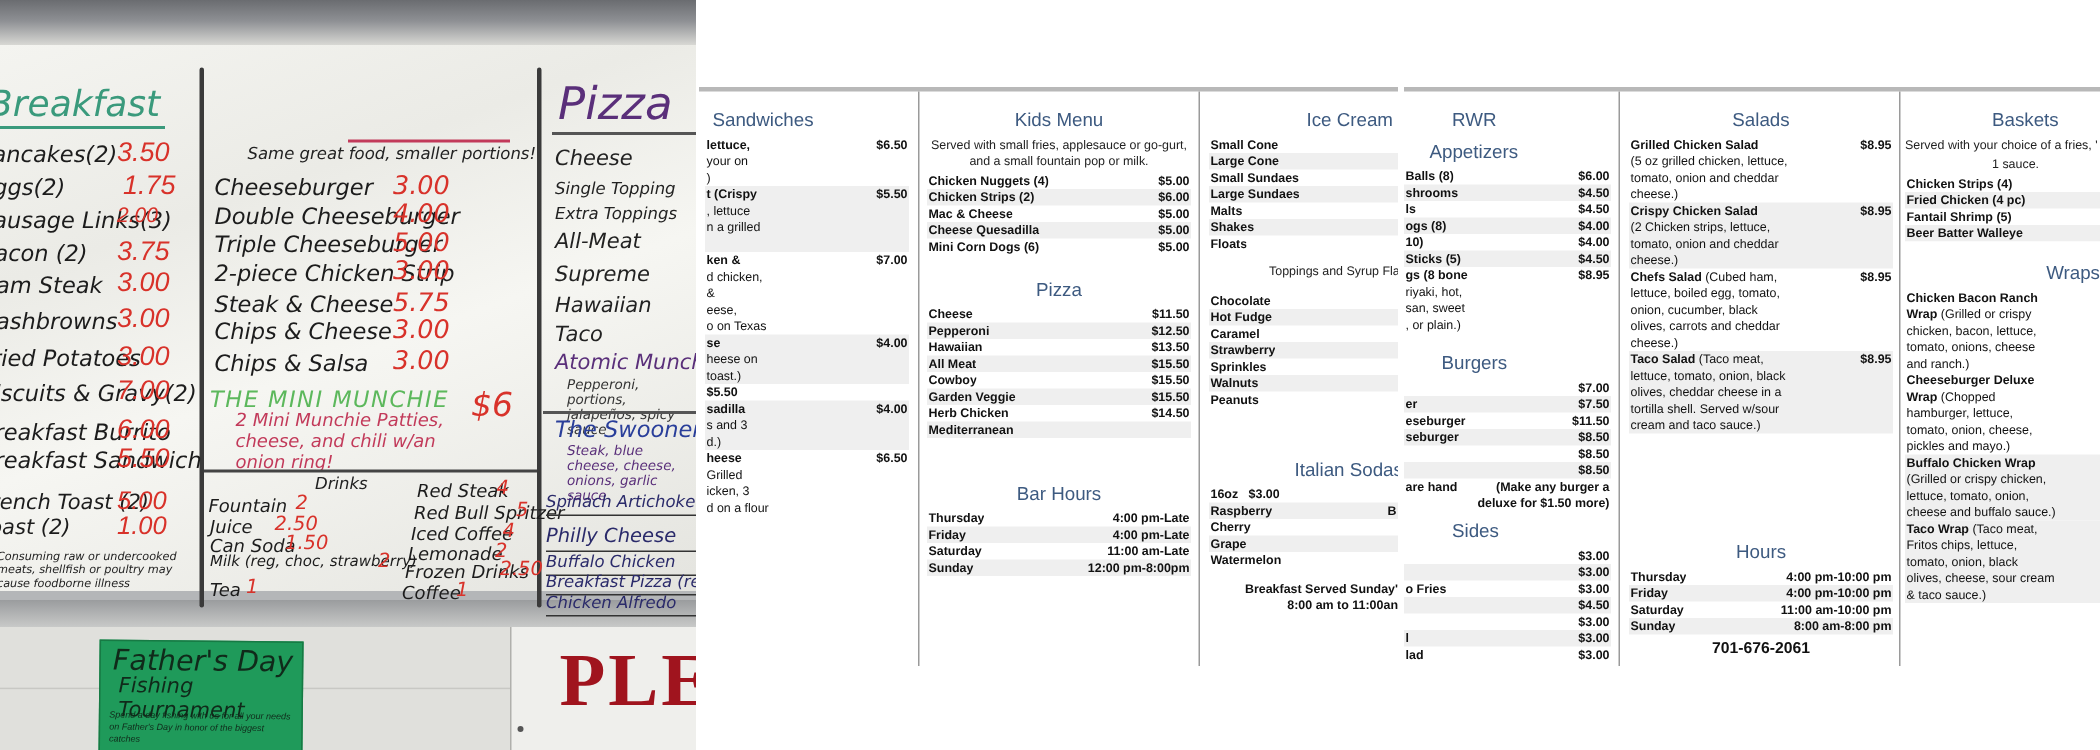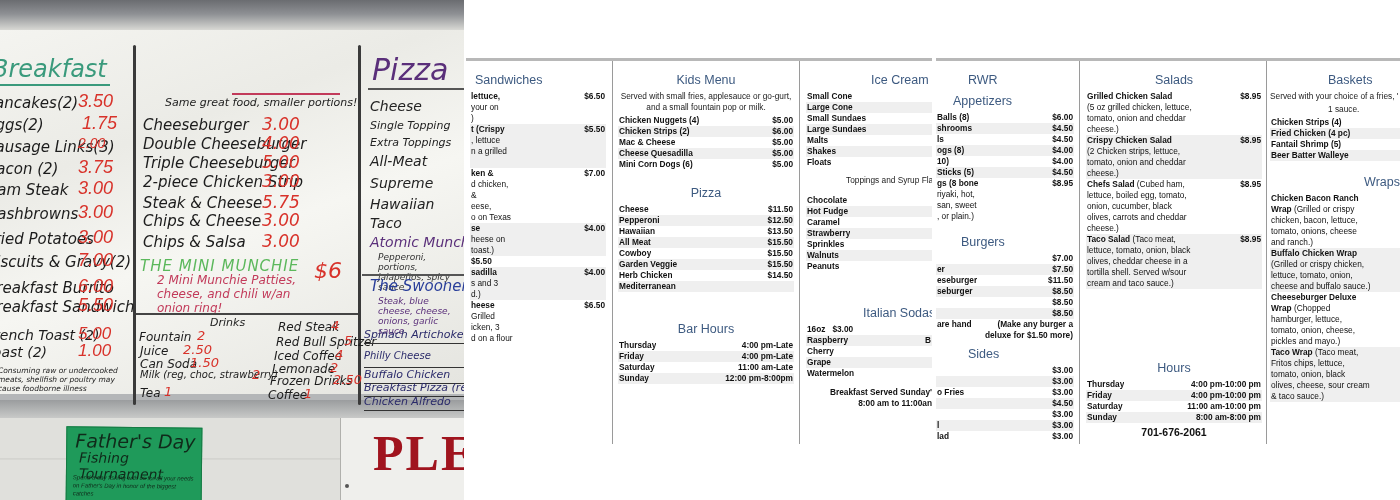--- a/index.html
+++ b/index.html
@@ -180,21 +180,21 @@
       <span class="hand pz-item" style="top:196px;font-size:14px">Hawaiian</span>
       <span class="hand pz-item" style="top:215px;font-size:14px">Taco</span>
     </div>
   <span class="hand pz-item pz-atomic" style="top:234px;font-size:14px;">Atomic Munchies</span>
   <span class="hand pz-desc" style="top:252px;width:86px;white-space:normal;line-height:10px;">Pepperoni, portions, jalapeños, spicy sauce</span>
   <div class="hline" style="left:362px;top:274px;width:102px;background:#555;"></div>
   <span class="hand pz-item" style="top:277px;font-size:15px;color:#2a3f9a;">The Swooner</span>
   <span class="hand pz-desc" style="top:296px;width:86px;white-space:normal;line-height:10px;color:#5a2f7a;">Steak, blue cheese, cheese, onions, garlic sauce</span>
   <div id="pz-boxed">
       <div class="hand pz-box" style="top:328px;">Spinach Artichoke Go...</div>
-      <div class="hand pz-box" style="top:350px;font-size:10px;height:18px;">Philly Cheese</div>
+      <div class="hand pz-box" style="top:350px;font-size:13px;height:18px;">Philly Cheese</div>
       <div class="hand pz-box" style="top:368px;">Buffalo Chicken</div>
       <div class="hand pz-box" style="top:381px;">Breakfast Pizza (reg...)</div>
       <div class="hand pz-box" style="top:395px;">Chicken Alfredo</div>
     </div>
 
   <div class="notice">
     <span class="t1">Father's Day</span>
     <span class="t2">Fishing Tournament</span>
     <span class="t3">Spend a day fishing with us for all your needs on Father's Day in honor of the biggest catches</span>
   </div>
@@ -618,24 +618,24 @@
         </div>
       </div>
   </div>
 
   <div class="section clip" style="left:334px;top:114px;width:130px;">
     <div class="sec-title" style="text-align:right;padding-right:0;">Wraps</div>
     <div id="wrap-list">
         <div class="mrow">
           <div class="txt" style="width:100px"><b>Chicken Bacon Ranch Wrap</b> <span>(Grilled or crispy chicken, bacon, lettuce, tomato, onions, cheese and ranch.)</span></div>
         </div>
+        <div class="mrow">
+          <div class="txt" style="width:100px"><b>Cheeseburger Deluxe Wrap</b> <span>(Chopped hamburger, lettuce, tomato, onion, cheese, pickles and mayo.)</span></div>
+        </div>
         <div class="mrow shade">
           <div class="txt" style="width:100px"><b>Buffalo Chicken Wrap</b> <span>(Grilled or crispy chicken, lettuce, tomato, onion, cheese and buffalo sauce.)</span></div>
         </div>
-        <div class="mrow">
-          <div class="txt" style="width:100px"><b>Cheeseburger Deluxe Wrap</b> <span>(Chopped hamburger, lettuce, tomato, onion, cheese, pickles and mayo.)</span></div>
-        </div>
         <div class="mrow shade">
           <div class="txt" style="width:100px"><b>Taco Wrap</b> <span>(Taco meat, Fritos chips, lettuce, tomato, onion, black olives, cheese, sour cream &amp; taco sauce.)</span></div>
         </div>
       </div>
   </div>
 </div>
 
 </body></html>

